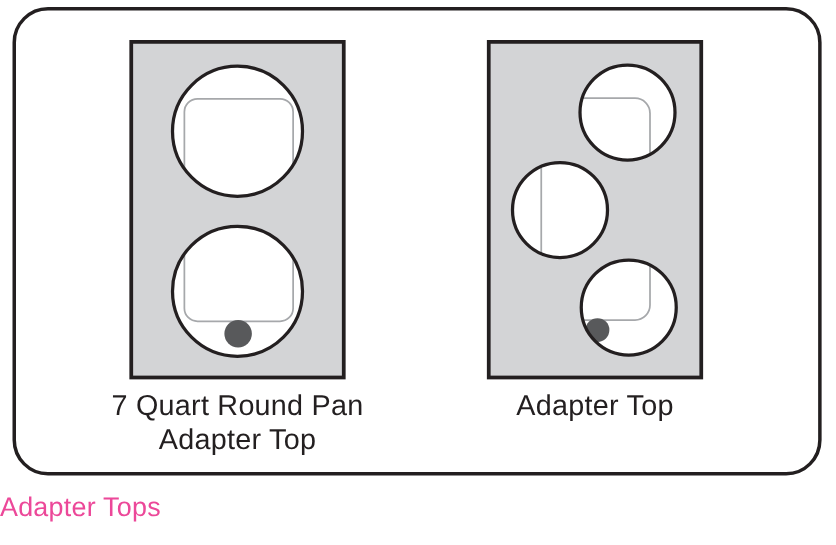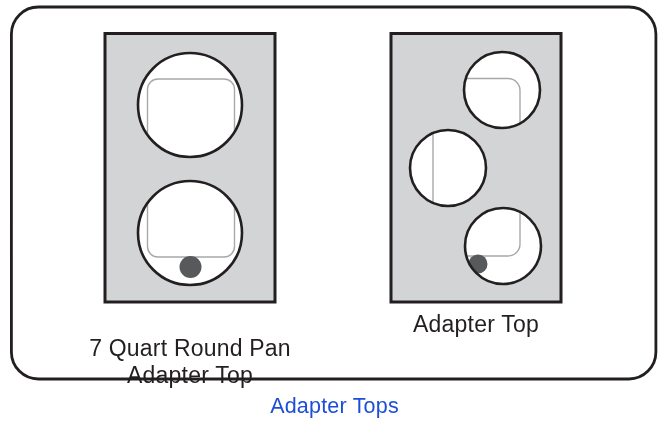--- a/index.html
+++ b/index.html
@@ -20,31 +20,30 @@
   .panel-label {
     position: absolute;
     top: 311px;
     width: 260px;
     text-align: center;
     font-size: 23px;
     line-height: 27px;
     color: #231f20;
     letter-spacing: 0.2px;
   }
-  .panel-label-left  { left: 60px; margin-top: 24px; }
+  .panel-label-left  { left: 60px; }
   .panel-label-right { left: 346px; }
   .figure-caption {
     position: absolute;
     top: 394px;
     left: 0;
     width: 669px;
-    text-align: center;
     font-size: 21.5px;
     line-height: 25px;
-    color: #1d4ed8;
+    color: #ec4899;
     letter-spacing: 0.2px;
   }
 </style>
 </head>
 <body>
 
 <div class="screen">
 
   <svg class="diagram" width="669" height="436" viewBox="0 0 669 436">
     <defs>

